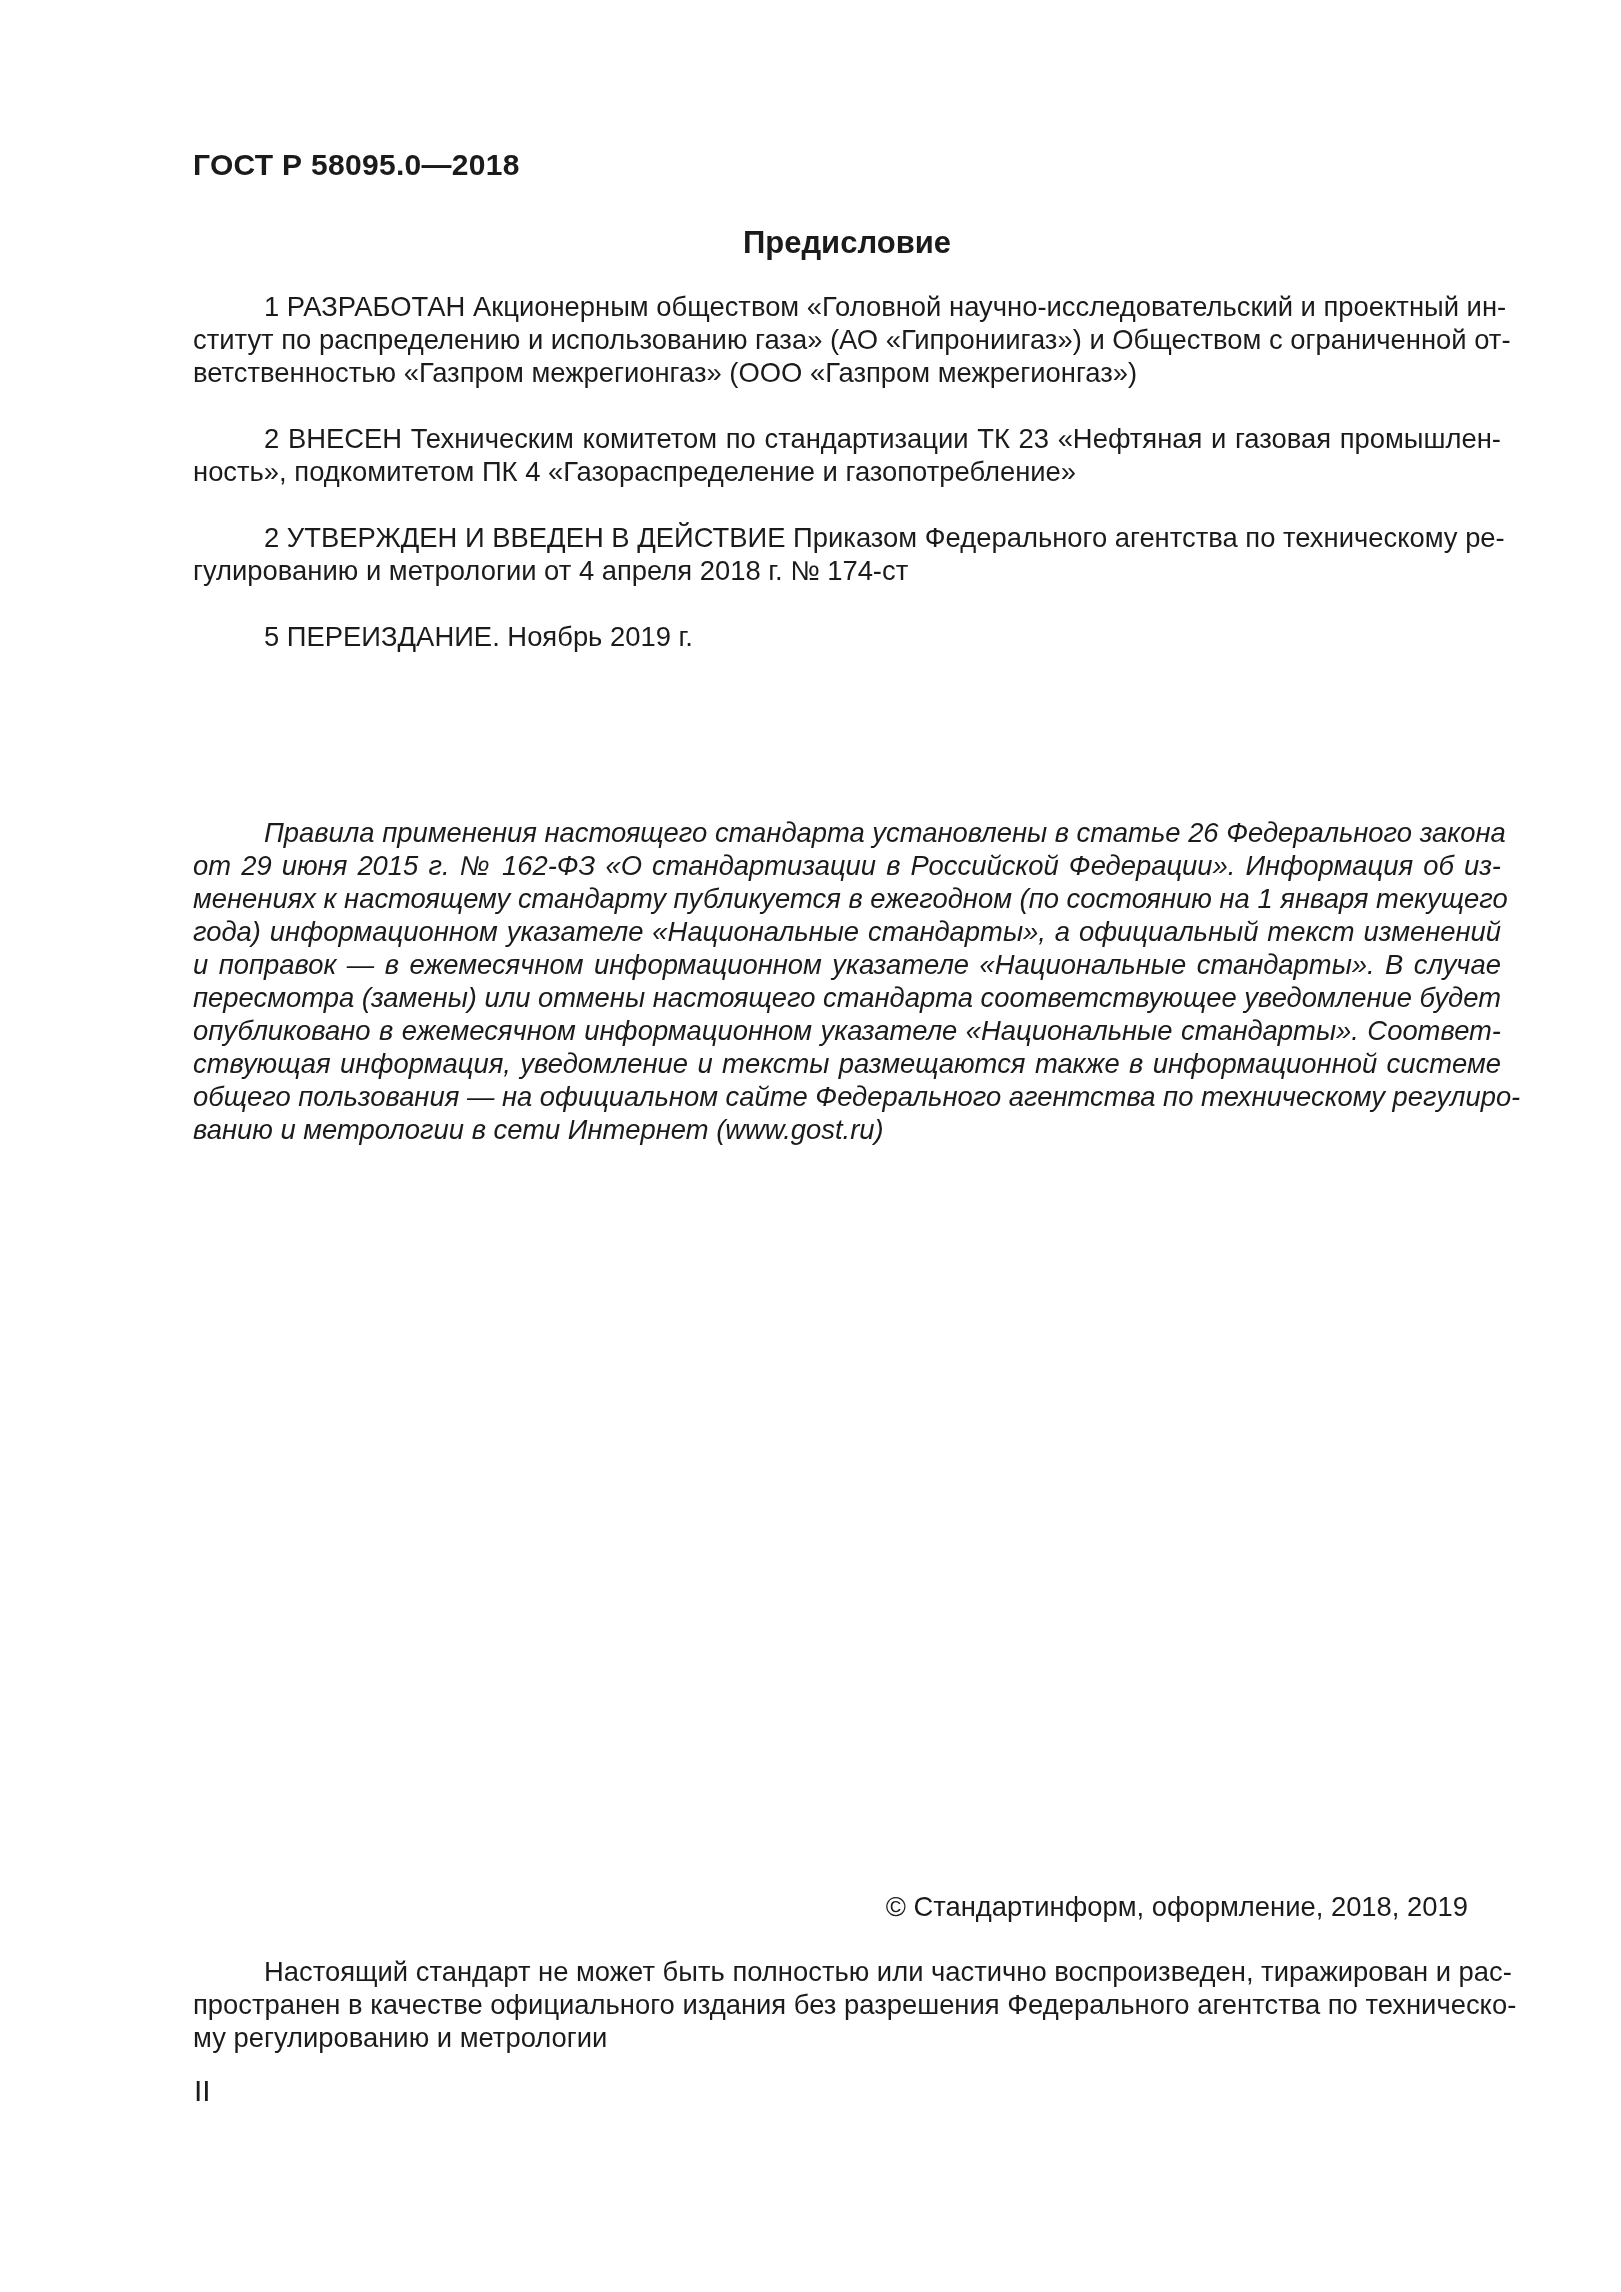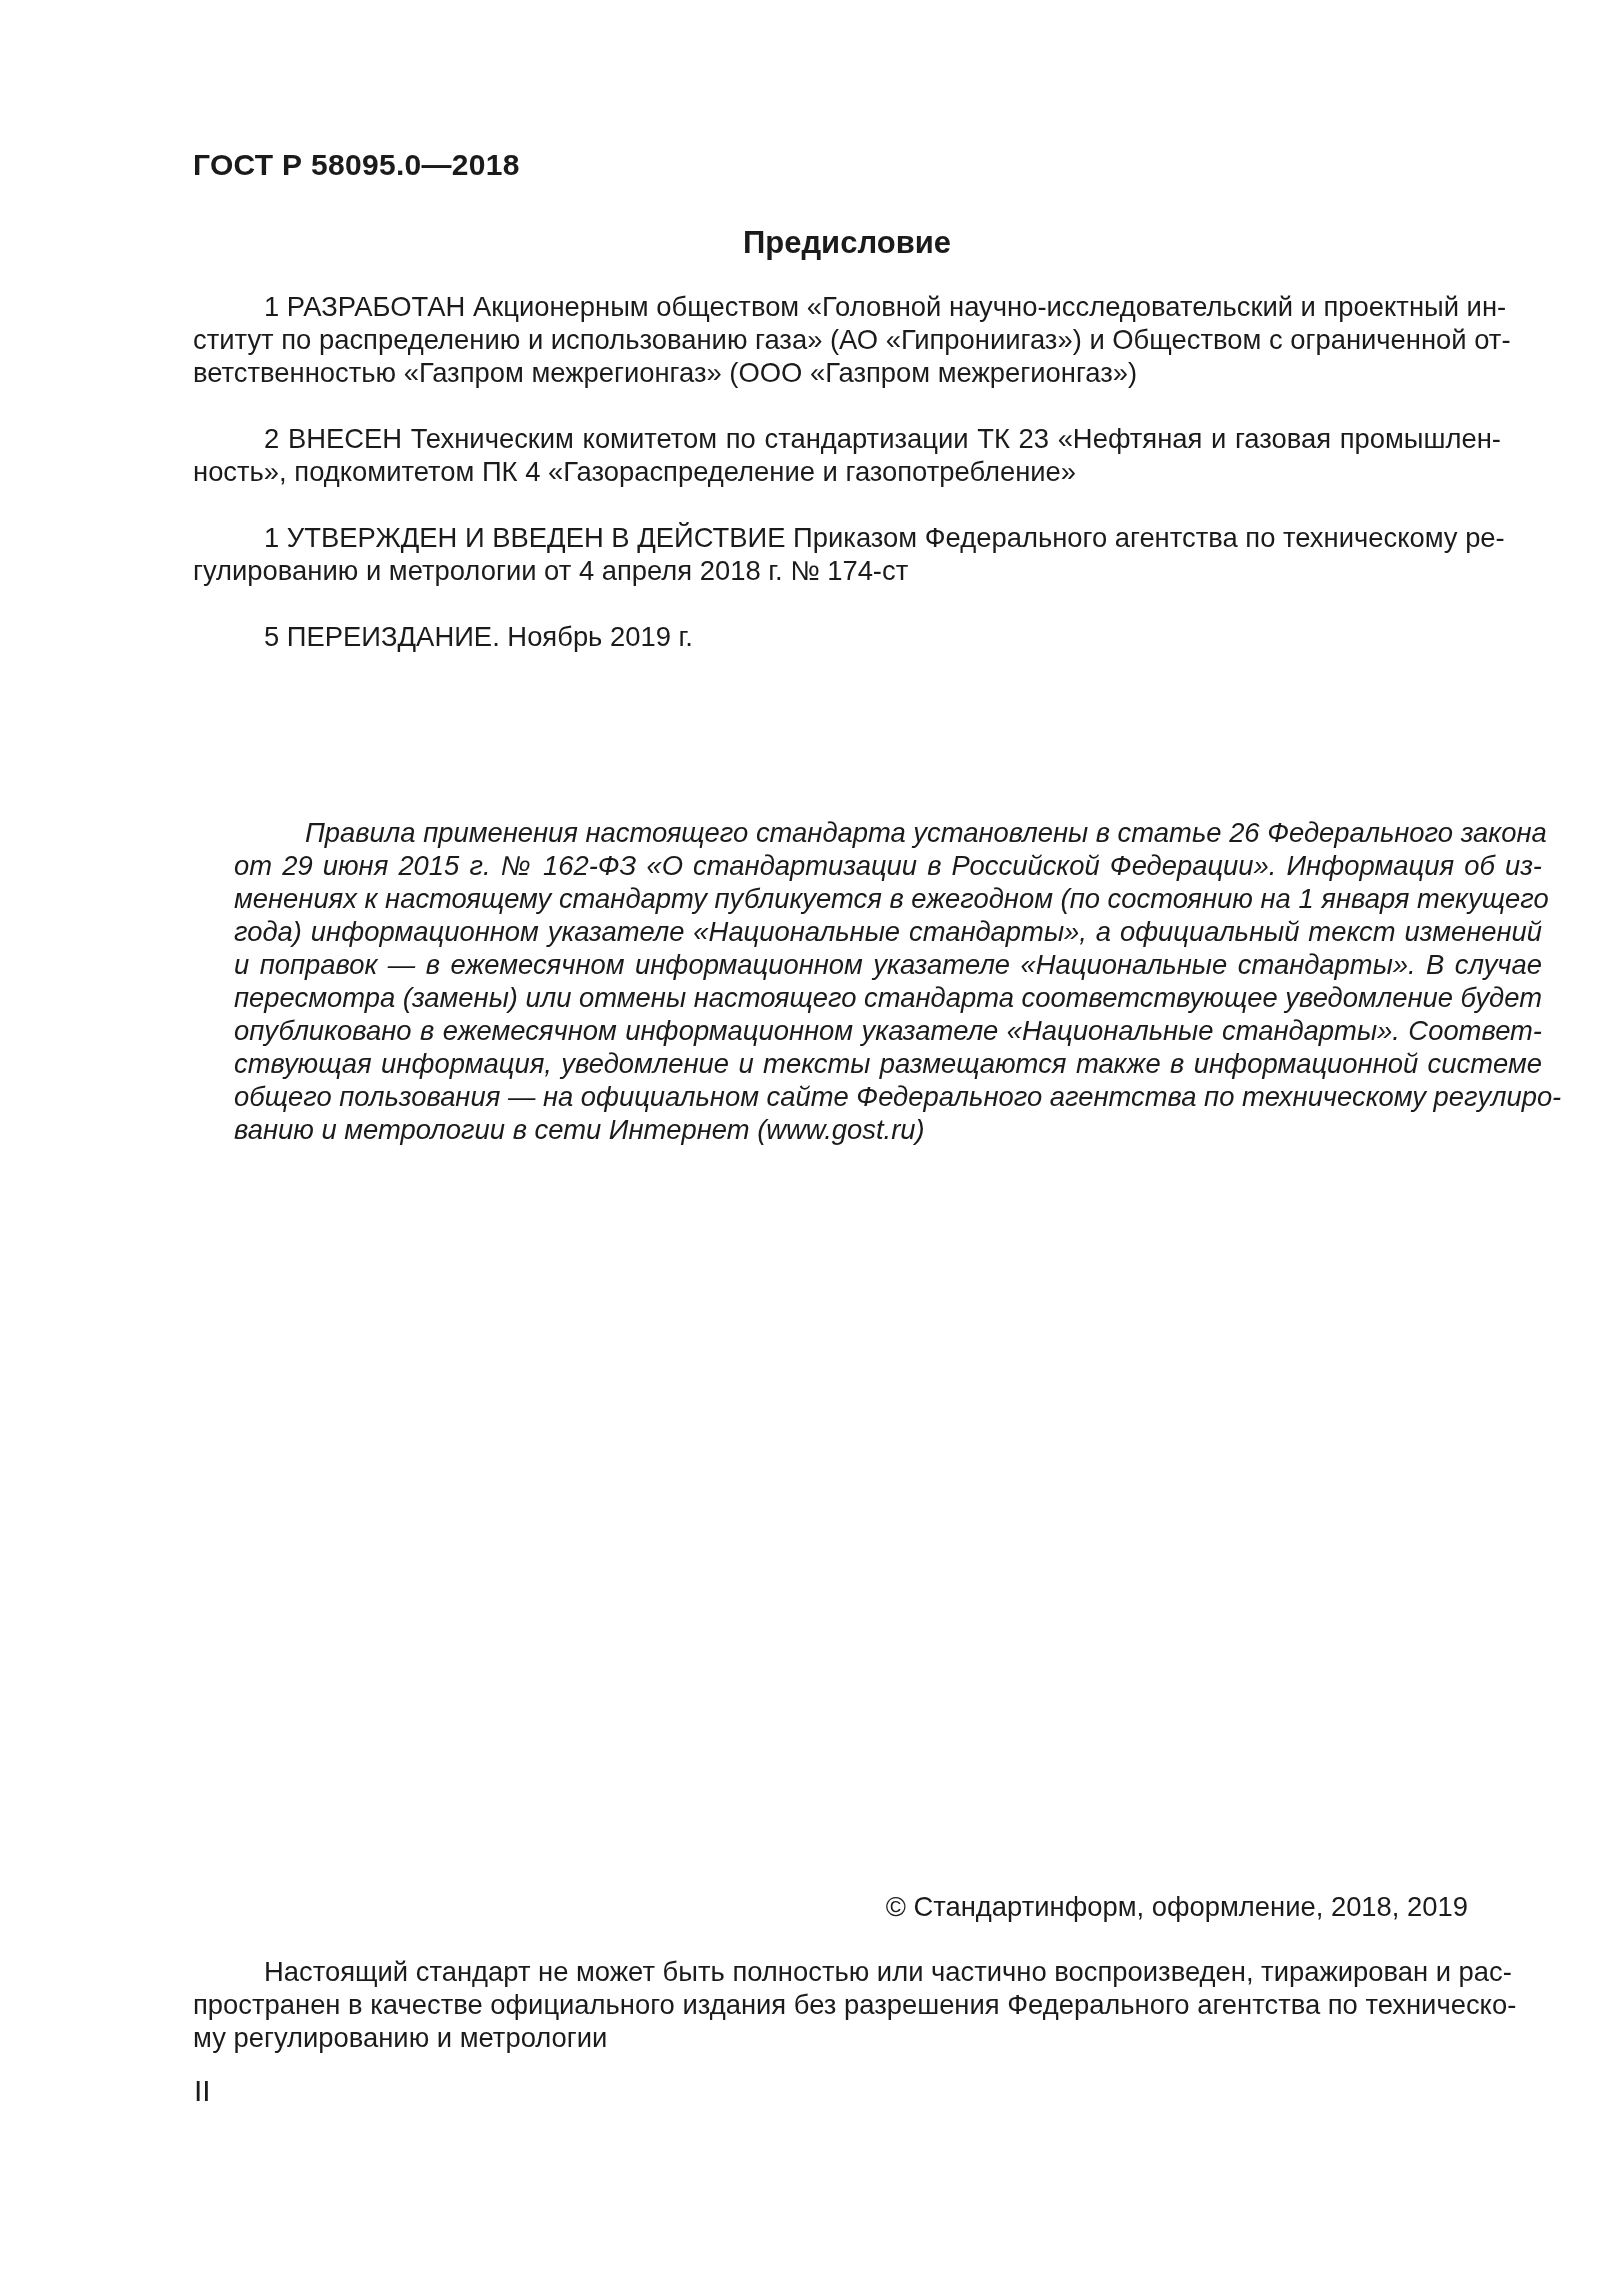--- a/index.html
+++ b/index.html
@@ -40,21 +40,20 @@
   }
   .block-paras { top: 290px; }
   .para { margin: 0 0 33px 0; }
   .para:last-child { margin-bottom: 3px; }
   .line { white-space: nowrap; }
   .line.just { text-align: justify; text-align-last: justify; }
   .para .line:first-child { text-indent: 71px; }
   .legal {
     top: 816px;
     font-style: italic;
-    margin-left: 41px;
   }
   .copyright {
     top: 1890px;
     text-align: right;
     padding-right: 33px;
     box-sizing: border-box;
     white-space: nowrap;
   }
   .repro { top: 1955px; }
   .page-num {
@@ -77,21 +76,21 @@
     <div class="para">
         <div class="line just">1 РАЗРАБОТАН Акционерным обществом «Головной научно-исследовательский и проектный ин-</div>
         <div class="line just">ститут по распределению и использованию газа» (АО «Гипрониигаз») и Обществом с ограниченной от-</div>
         <div class="line">ветственностью «Газпром межрегионгаз» (ООО «Газпром межрегионгаз»)</div>
       </div>
     <div class="para">
         <div class="line just">2 ВНЕСЕН Техническим комитетом по стандартизации ТК 23 «Нефтяная и газовая промышлен-</div>
         <div class="line">ность», подкомитетом ПК 4 «Газораспределение и газопотребление»</div>
       </div>
     <div class="para">
-        <div class="line just">1 УТВЕРЖДЕН И ВВЕДЕН В ДЕЙСТВИЕ Приказом Федерального агентства по техническому ре-</div>
+        <div class="line just">2 УТВЕРЖДЕН И ВВЕДЕН В ДЕЙСТВИЕ Приказом Федерального агентства по техническому ре-</div>
         <div class="line">гулированию и метрологии от 4 апреля 2018 г. № 174-ст</div>
       </div>
     <div class="para">
         <div class="line">5 ПЕРЕИЗДАНИЕ. Ноябрь 2019 г.</div>
       </div>
   </div>
 
   <div class="flow legal para">
       <div class="line just">Правила применения настоящего стандарта установлены в статье 26 Федерального закона</div>
       <div class="line just">от 29 июня 2015 г. № 162-ФЗ «О стандартизации в Российской Федерации». Информация об из-</div>

